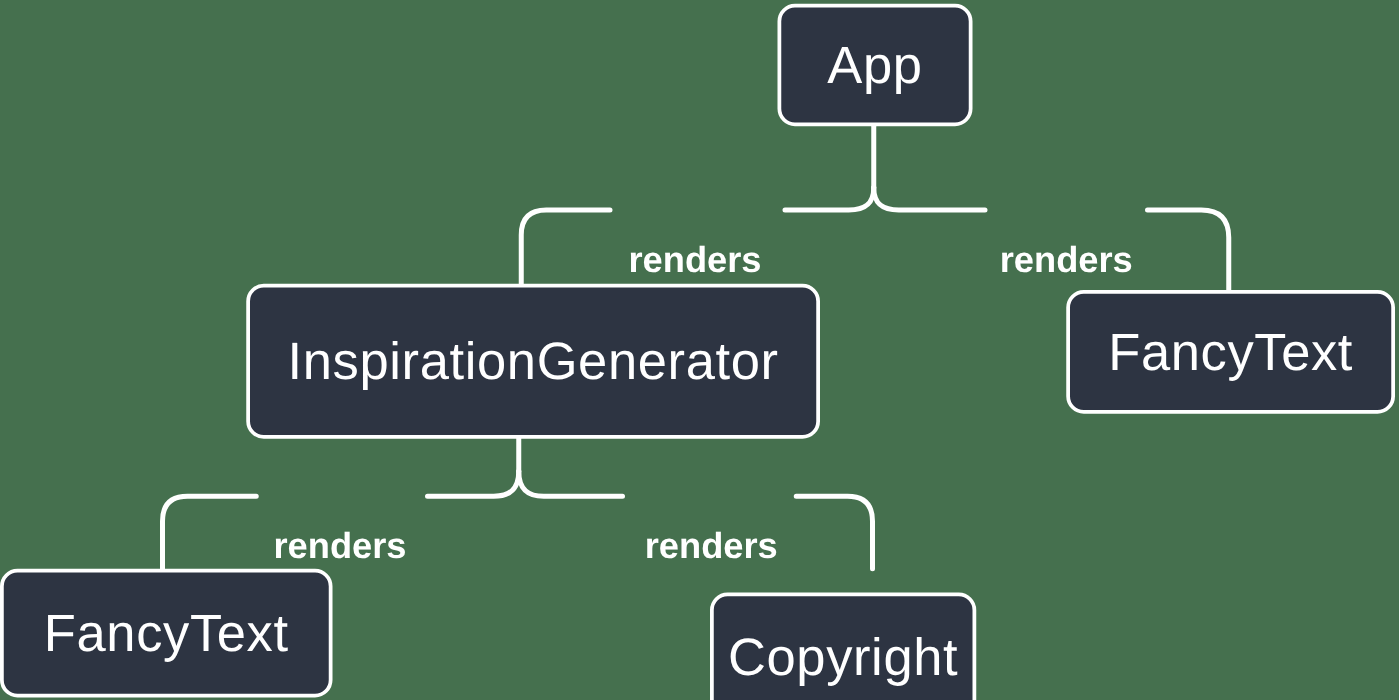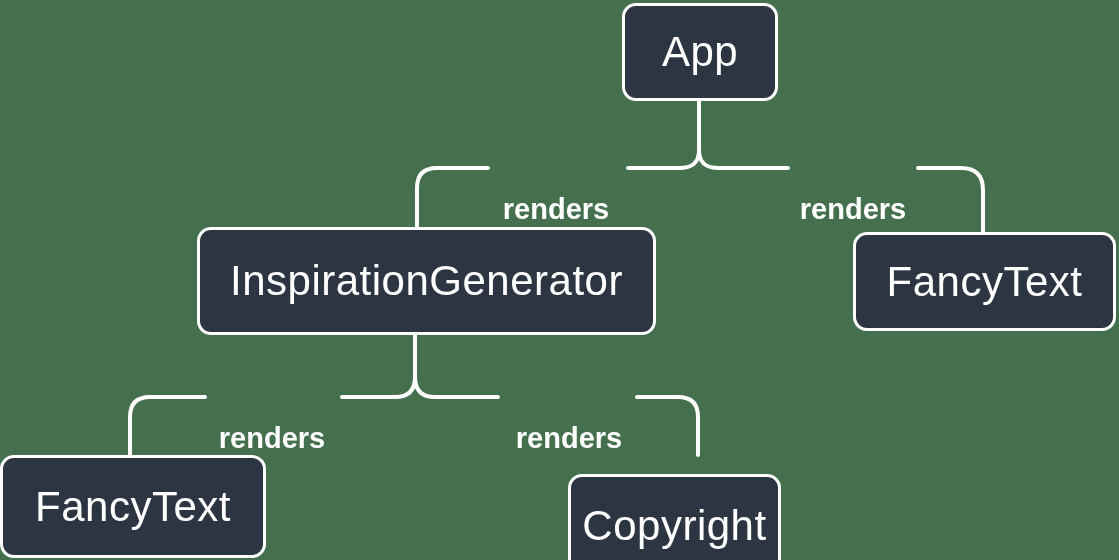--- a/index.html
+++ b/index.html
@@ -40,21 +40,21 @@
     color: var(--text);
     display: flex;
     align-items: center;
     justify-content: center;
     font-size: 42px;
     font-weight: 500;
     letter-spacing: 0.5px;
     white-space: nowrap;
   }
   .node-app        { left: 622px; top: 3px;   width: 156px; height: 98px; }
-  .node-ig         { left: 197px; top: 227px; width: 459px; height: 108px; text-align: center; }
+  .node-ig         { left: 197px; top: 227px; width: 459px; height: 124px; text-align: center; }
   .node-ft-top     { left: 853px; top: 232px; width: 263px; height: 99px; }
   .node-ft-bottom  { left: 0px;   top: 455px; width: 266px; height: 103px; }
   .node-copyright  { left: 568px; top: 474px; width: 213px; height: 103px; }
   .edge-label {
     position: absolute;
     transform: translate(-50%, -50%);
     color: var(--text);
     font-size: 29px;
     font-weight: 700;
     white-space: nowrap;

